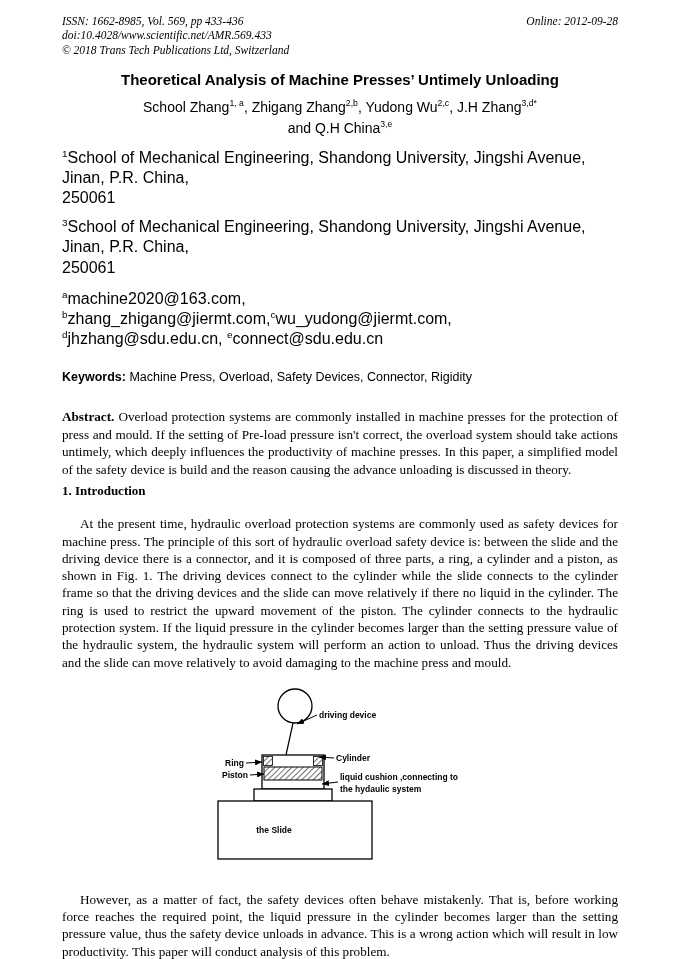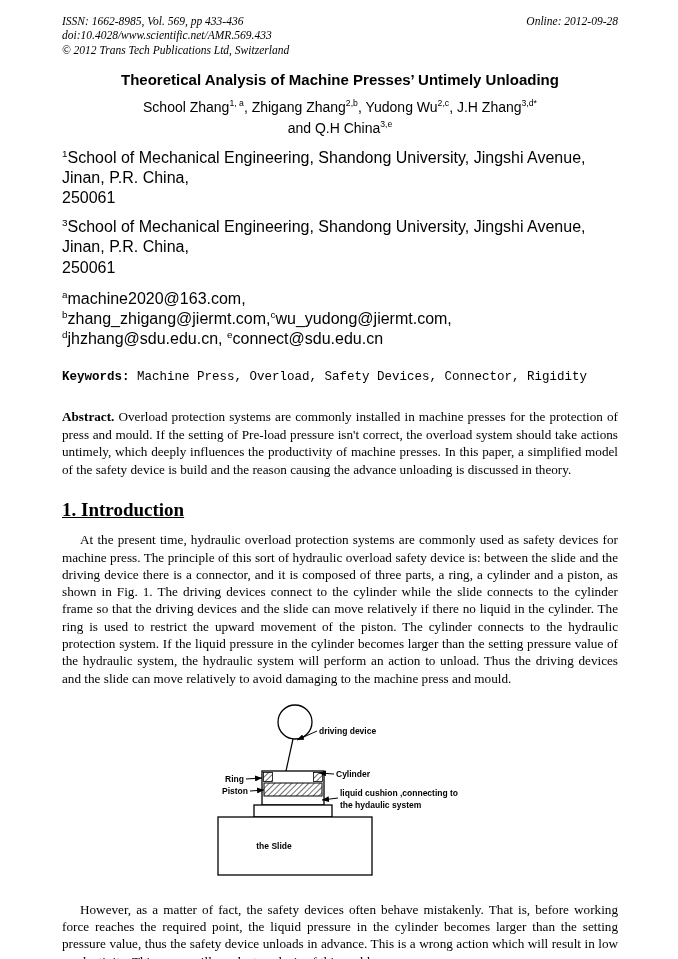--- a/index.html
+++ b/index.html
@@ -30,55 +30,55 @@
   sup { font-size:0.62em; vertical-align:super; line-height:0; }
 
   .affil, .emails {
     font-family:"Liberation Sans", sans-serif;
     font-size:16px; text-align:left; line-height:1.26;
   }
   .affil { margin-top:9px; }
   .emails { margin-top:11px; }
 
   .keywords {
-    font-family:Liberation Mono, monospace;
+    font-family:Liberation Sans, sans-serif;
     font-size:12.5px; margin-top:21px;
   }
   .keywords .kw-label { font-weight:bold; }
 
   .abstract {
     font-size:13.2px; line-height:1.33; text-align:justify; margin-top:24px;
   }
   .abstract .abs-label { font-weight:bold;margin-top:42px; }
 
-  .section-heading { font-size:19px; font-weight:bold; margin-top:21px;text-decoration:underline; }
+  .section-heading { font-size:13px; font-weight:bold; margin-top:5px; }
 
   .para {
     font-size:13.2px; line-height:1.31; text-align:justify;
-    margin-top:10px; text-indent:18px;
+    margin-top:16px; text-indent:18px;
   }
 
   figure { margin:12px 0 0 0; }
   .figure-svg { display:block; margin-left:138px; }
   .figure-svg text {
     font-family:"Liberation Sans", sans-serif;
     font-weight:bold; font-size:8.5px; fill:#000;
   }
   .caption { text-align:center; font-size:13.2px; margin-top:5px; }
 </style>
 </head>
 <body>
 
 <div class="page">
 
   <header class="pub-header">
     <div class="pub-left">
       <div>ISSN: 1662-8985, Vol. 569, pp 433-436</div>
       <div>doi:10.4028/www.scientific.net/AMR.569.433</div>
-      <div>© 2012 Trans Tech Publications Ltd, Switzerland</div>
+      <div>© 2018 Trans Tech Publications Ltd, Switzerland</div>
     </div>
     <div class="pub-right">Online: 2012-09-28</div>
   </header>
 
   <h1 class="title">Theoretical Analysis of Machine Presses’ Untimely Unloading</h1>
 
   <div class="authors">
     <div>
       <span>School Zhang</span><sup>1, a</sup><span>, Zhigang Zhang</span><sup>2,b</sup><span>, Yudong Wu</span><sup>2,c</sup><span>, J.H Zhang</span><sup>3,d*</sup>
     </div>

